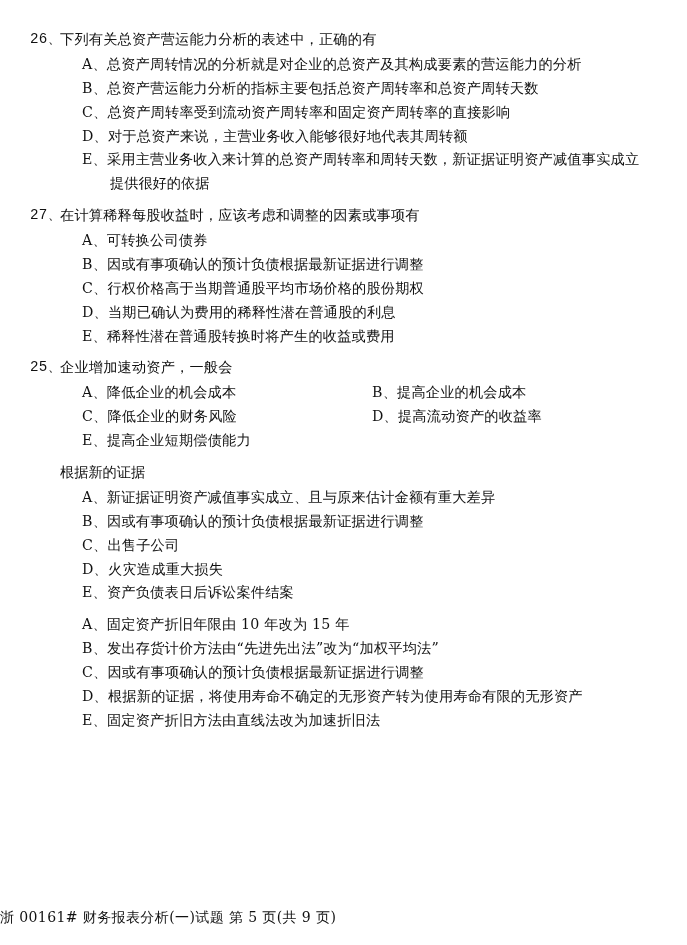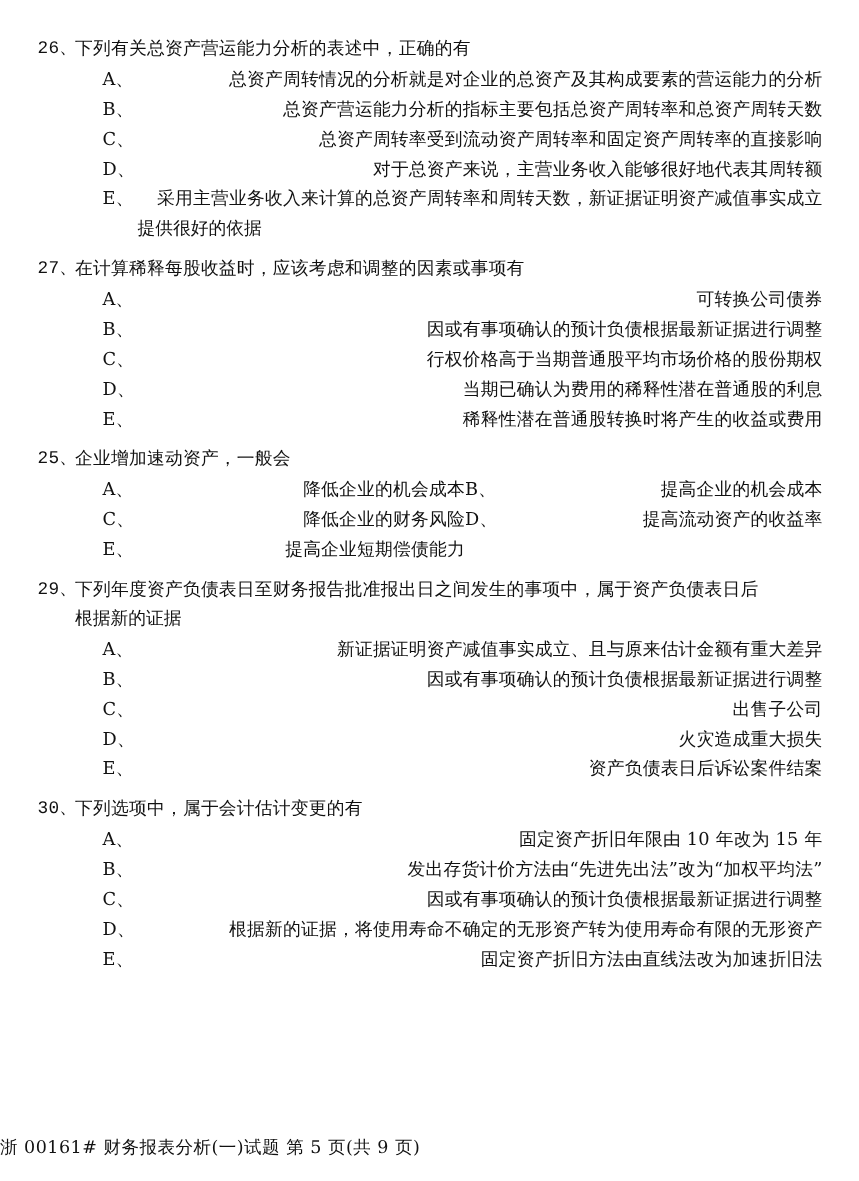--- a/index.html
+++ b/index.html
@@ -63,21 +63,20 @@
     line-height: 1.68;
     margin-left: 52px;
     letter-spacing: 0.2px;
   }
   .opt-label {
     flex: 0 0 auto;
     white-space: nowrap;
   }
   .opt-text {
     flex: 1 1 auto;
-    text-align: right;
   }
   .opt-cont {
     margin-left: 80px;
     font-size: 14.2px;
     line-height: 1.68;
   }
   
   .opt-row {
     display: flex;
     margin-left: 52px;
@@ -203,24 +202,20 @@
         <div class="opt-row">
           <span class="opt-col left">
             <span class="opt-label">E、</span>
             <span class="opt-text">提高企业短期偿债能力</span>
           </span>
         </div>
       </div>
     </div>
 
     <div class="question">
-      <div class="q-stem">
-        <span class="q-num">29、</span>
-        <span class="q-text">下列年度资产负债表日至财务报告批准报出日之间发生的事项中，属于资产负债表日后</span>
-      </div>
       <div class="q-text-cont">根据新的证据</div>
       <div class="options">
         <div class="option">
           <span class="opt-label">A、</span>
           <span class="opt-text">新证据证明资产减值事实成立、且与原来估计金额有重大差异</span>
         </div>
         <div class="option">
           <span class="opt-label">B、</span>
           <span class="opt-text">因或有事项确认的预计负债根据最新证据进行调整</span>
         </div>
@@ -233,24 +228,20 @@
           <span class="opt-text">火灾造成重大损失</span>
         </div>
         <div class="option">
           <span class="opt-label">E、</span>
           <span class="opt-text">资产负债表日后诉讼案件结案</span>
         </div>
       </div>
     </div>
 
     <div class="question">
-      <div class="q-stem">
-        <span class="q-num">30、</span>
-        <span class="q-text">下列选项中，属于会计估计变更的有</span>
-      </div>
       <div class="options">
         <div class="option">
           <span class="opt-label">A、</span>
           <span class="opt-text">固定资产折旧年限由 10 年改为 15 年</span>
         </div>
         <div class="option">
           <span class="opt-label">B、</span>
           <span class="opt-text">发出存货计价方法由“先进先出法”改为“加权平均法”</span>
         </div>
         <div class="option">

